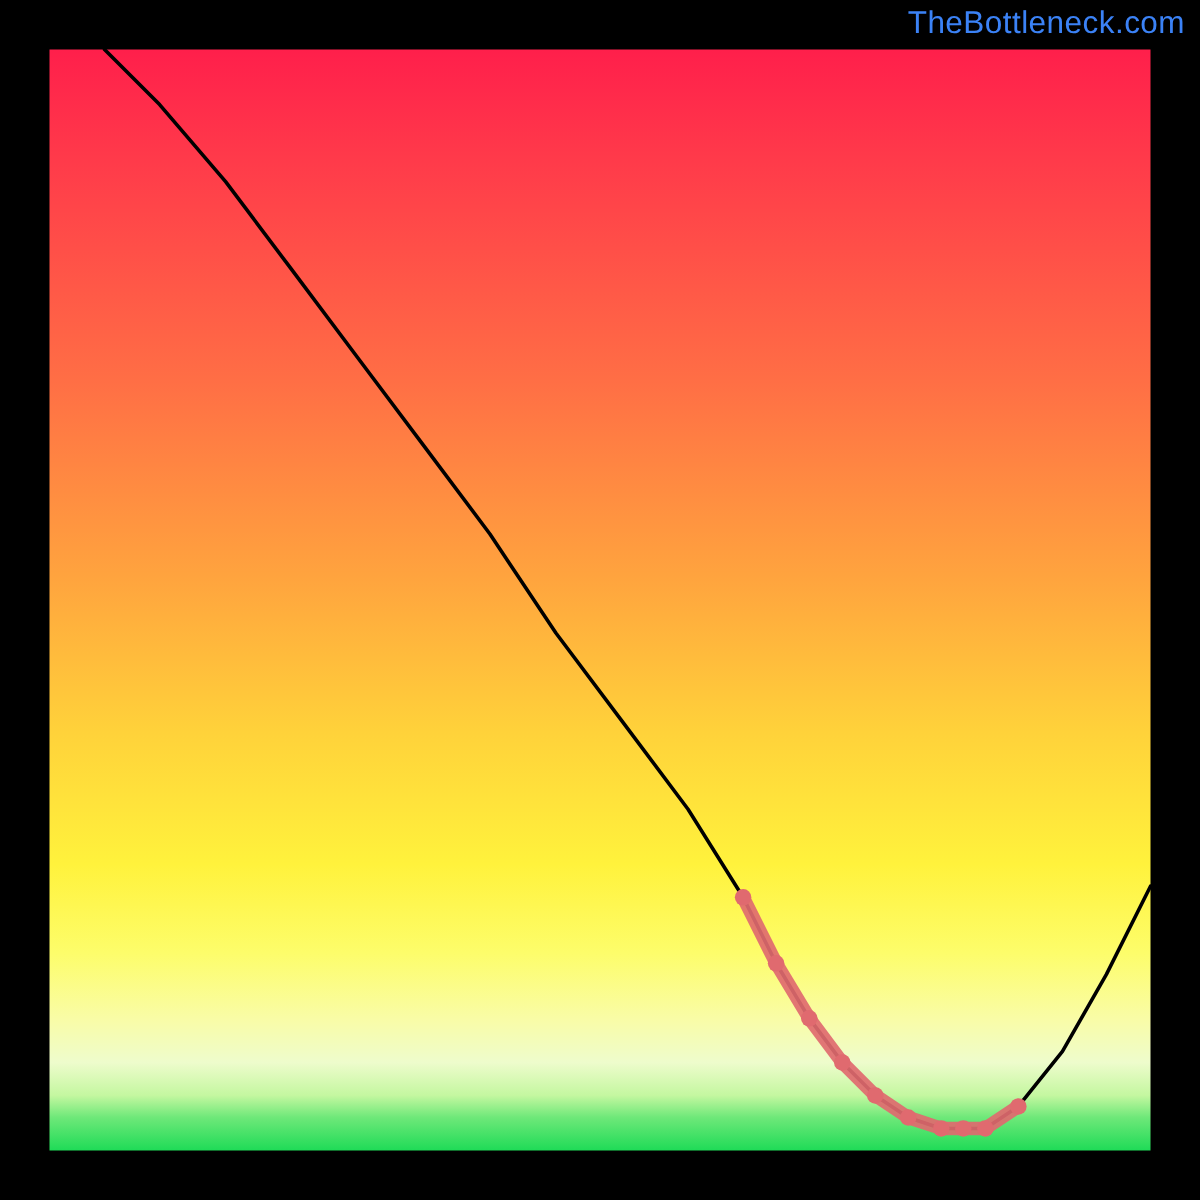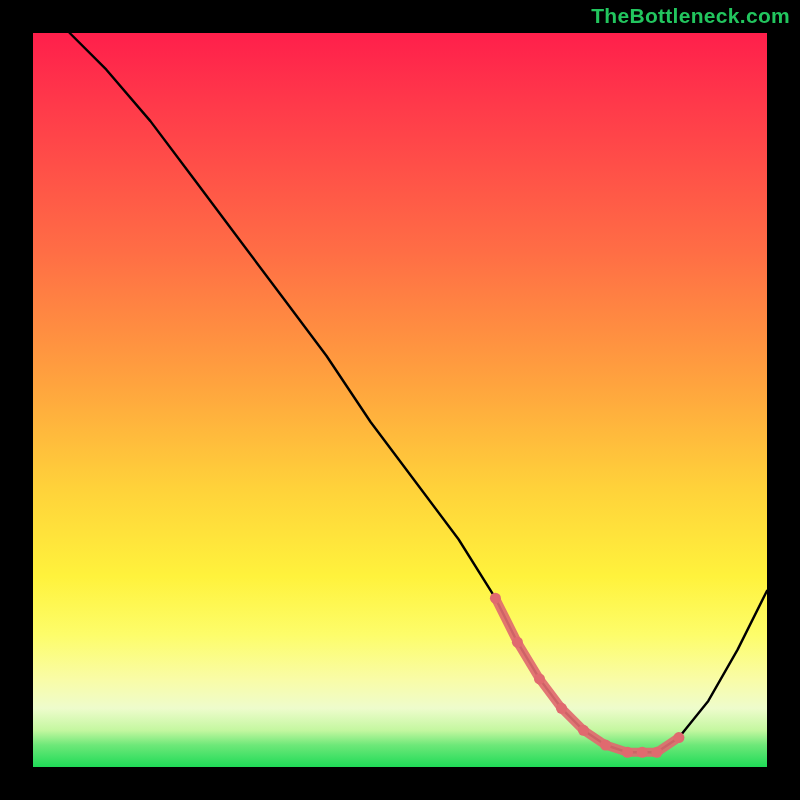--- a/index.html
+++ b/index.html
@@ -14,23 +14,23 @@
   .frame {
     position: relative;
     width: 800px;
     height: 800px;
     background: #000;
   }
   .watermark {
     position: absolute;
     top: 4px;
     right: 10px;
-    color: #22c55e;
+    color: #3b82f6;
     font-size: 21px;
-    font-weight: 700;
+    font-weight: 400;
     letter-spacing: 0.3px;
     user-select: none;
   }
   .plot-area {
     position: absolute;
     left: 33px;
     top: 33px;
     width: 734px;
     height: 734px;
     

